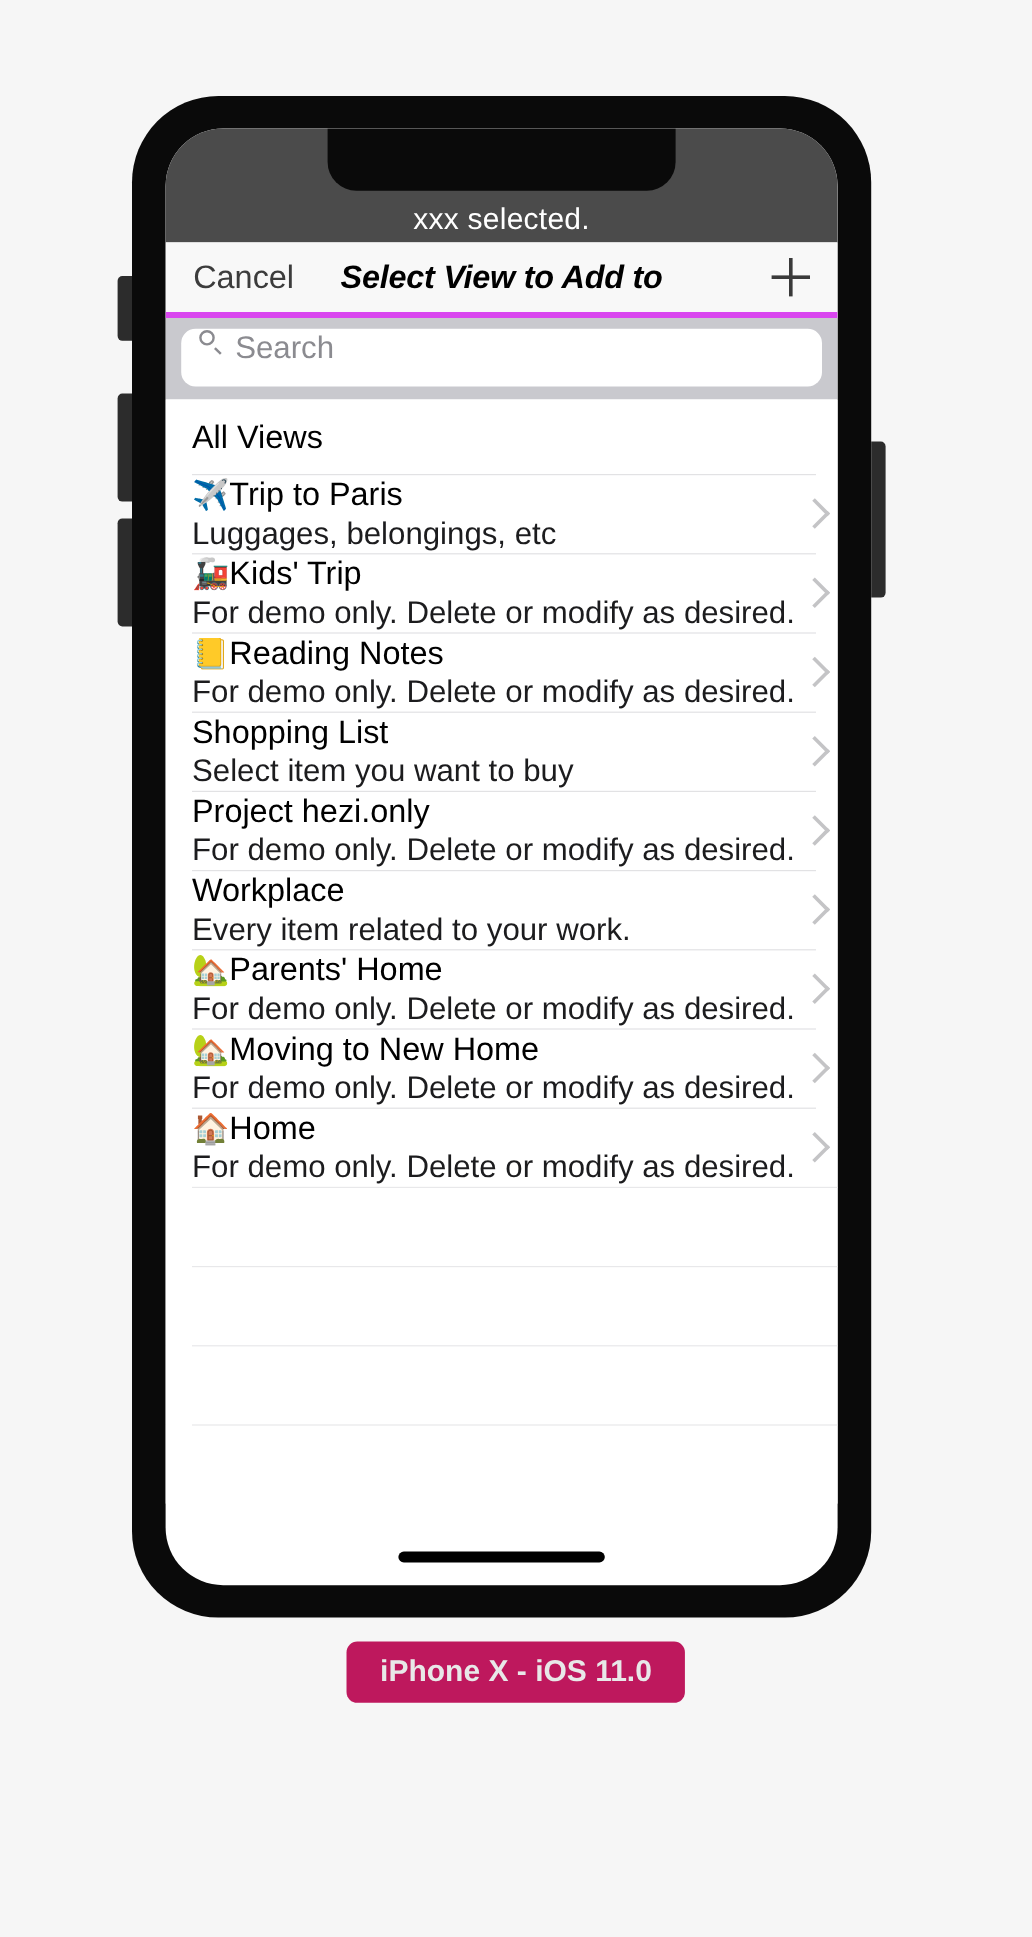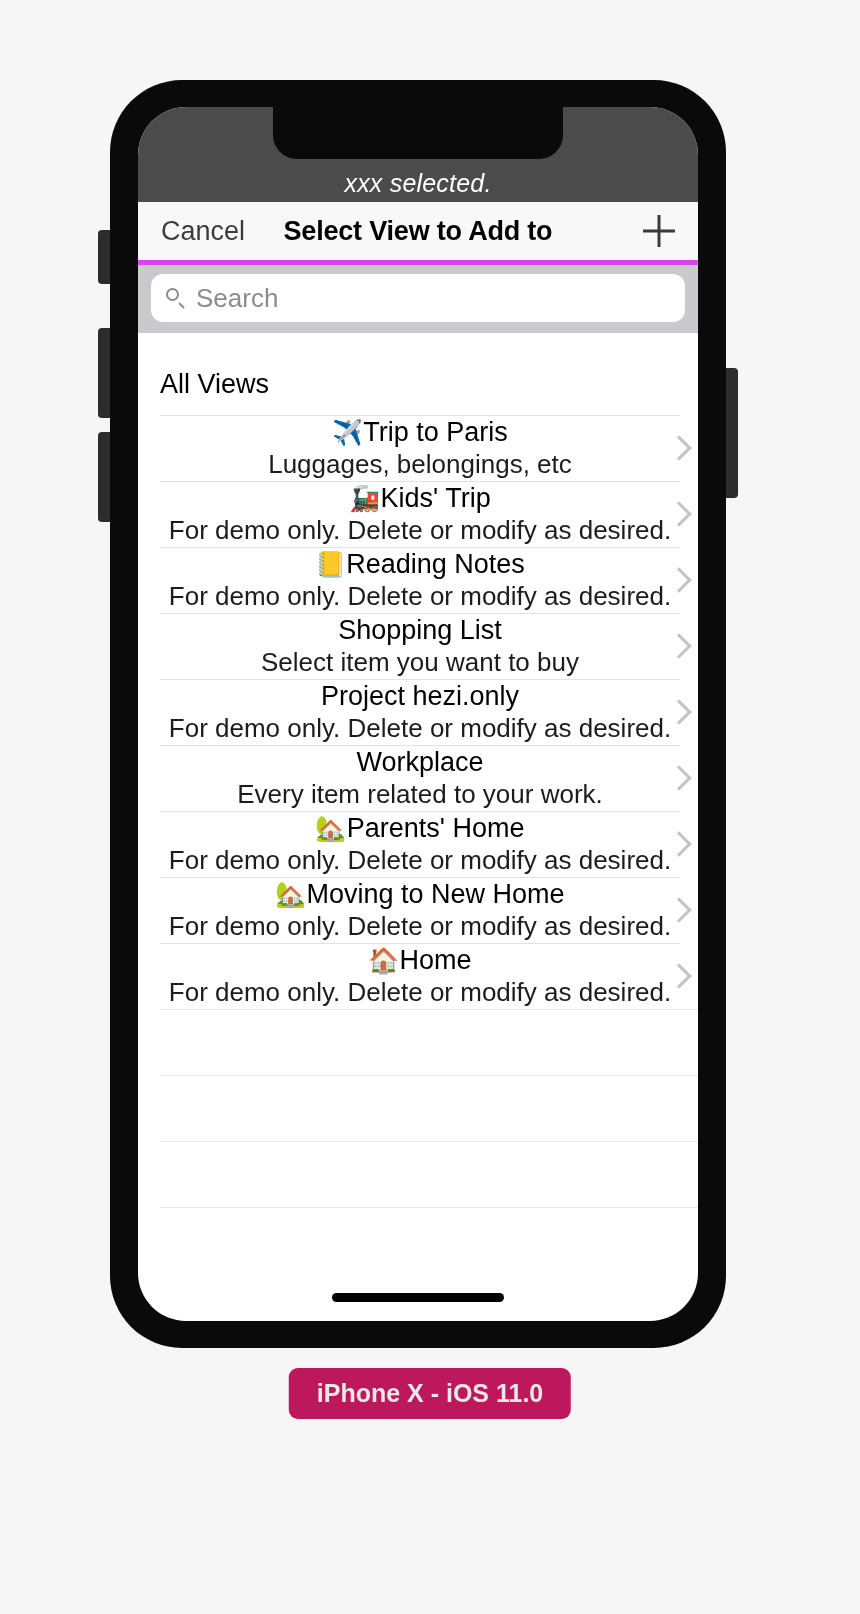--- a/index.html
+++ b/index.html
@@ -69,21 +69,20 @@
   }
   #status-bar-text {
     position: absolute;
     bottom: 4px;
     left: 0;
     right: 0;
     text-align: center;
     font-size: 25px;
     letter-spacing: 0.2px;
     color: #ffffff;
-    font-style: italic;
   }
 
   
   #nav-bar {
     position: relative;
     height: 58px;
     background: #f8f8f8;
     border-bottom: 5px solid #d946ef;
     display: flex;
     align-items: center;
@@ -96,20 +95,21 @@
     cursor: pointer;
     white-space: nowrap;
   }
   #nav-title {
     width: 100%;
     text-align: center;
     font-size: 27px;
     font-weight: bold;
     color: #000000;
     letter-spacing: -0.2px;
+    font-style: italic;
   }
   #add-button {
     position: absolute;
     right: 20px;
     width: 38px;
     height: 38px;
     cursor: pointer;
   }
   #add-button::before, #add-button::after {
     content: "";
@@ -124,21 +124,20 @@
   
   #search-bar-container {
     background: #c9c9ce;
     padding: 9px 13px 11px 13px;
   }
   #search-field {
     background: #ffffff;
     border-radius: 12px;
     height: 48px;
     display: flex;
-    align-items: center;
     padding: 0 14px;
     cursor: text;
   }
   #search-icon {
     width: 22px;
     height: 22px;
     margin-right: 9px;
     flex: 0 0 auto;
     position: relative;
   }
@@ -170,39 +169,37 @@
     background: #ffffff;
   }
   #section-header {
     height: 62px;
     display: flex;
     align-items: center;
     padding-left: 22px;
     font-size: 27px;
     color: #000000;
     background: #ffffff;
-    margin-top: 20px;
   }
   .list-row {
     position: relative;
     height: 66px;
     background: #ffffff;
     cursor: pointer;
   }
   .list-row .row-inner {
     position: absolute;
     left: 22px;
     right: 18px;
     top: 0;
     bottom: 0;
     border-top: 1px solid #e2e2e4;
     display: flex;
     flex-direction: column;
     justify-content: center;
-    align-items: center;
   }
   .row-title {
     font-size: 27px;
     color: #000000;
     line-height: 1.12;
     white-space: nowrap;
   }
   .row-emoji {
     font-size: 25px;
   }

